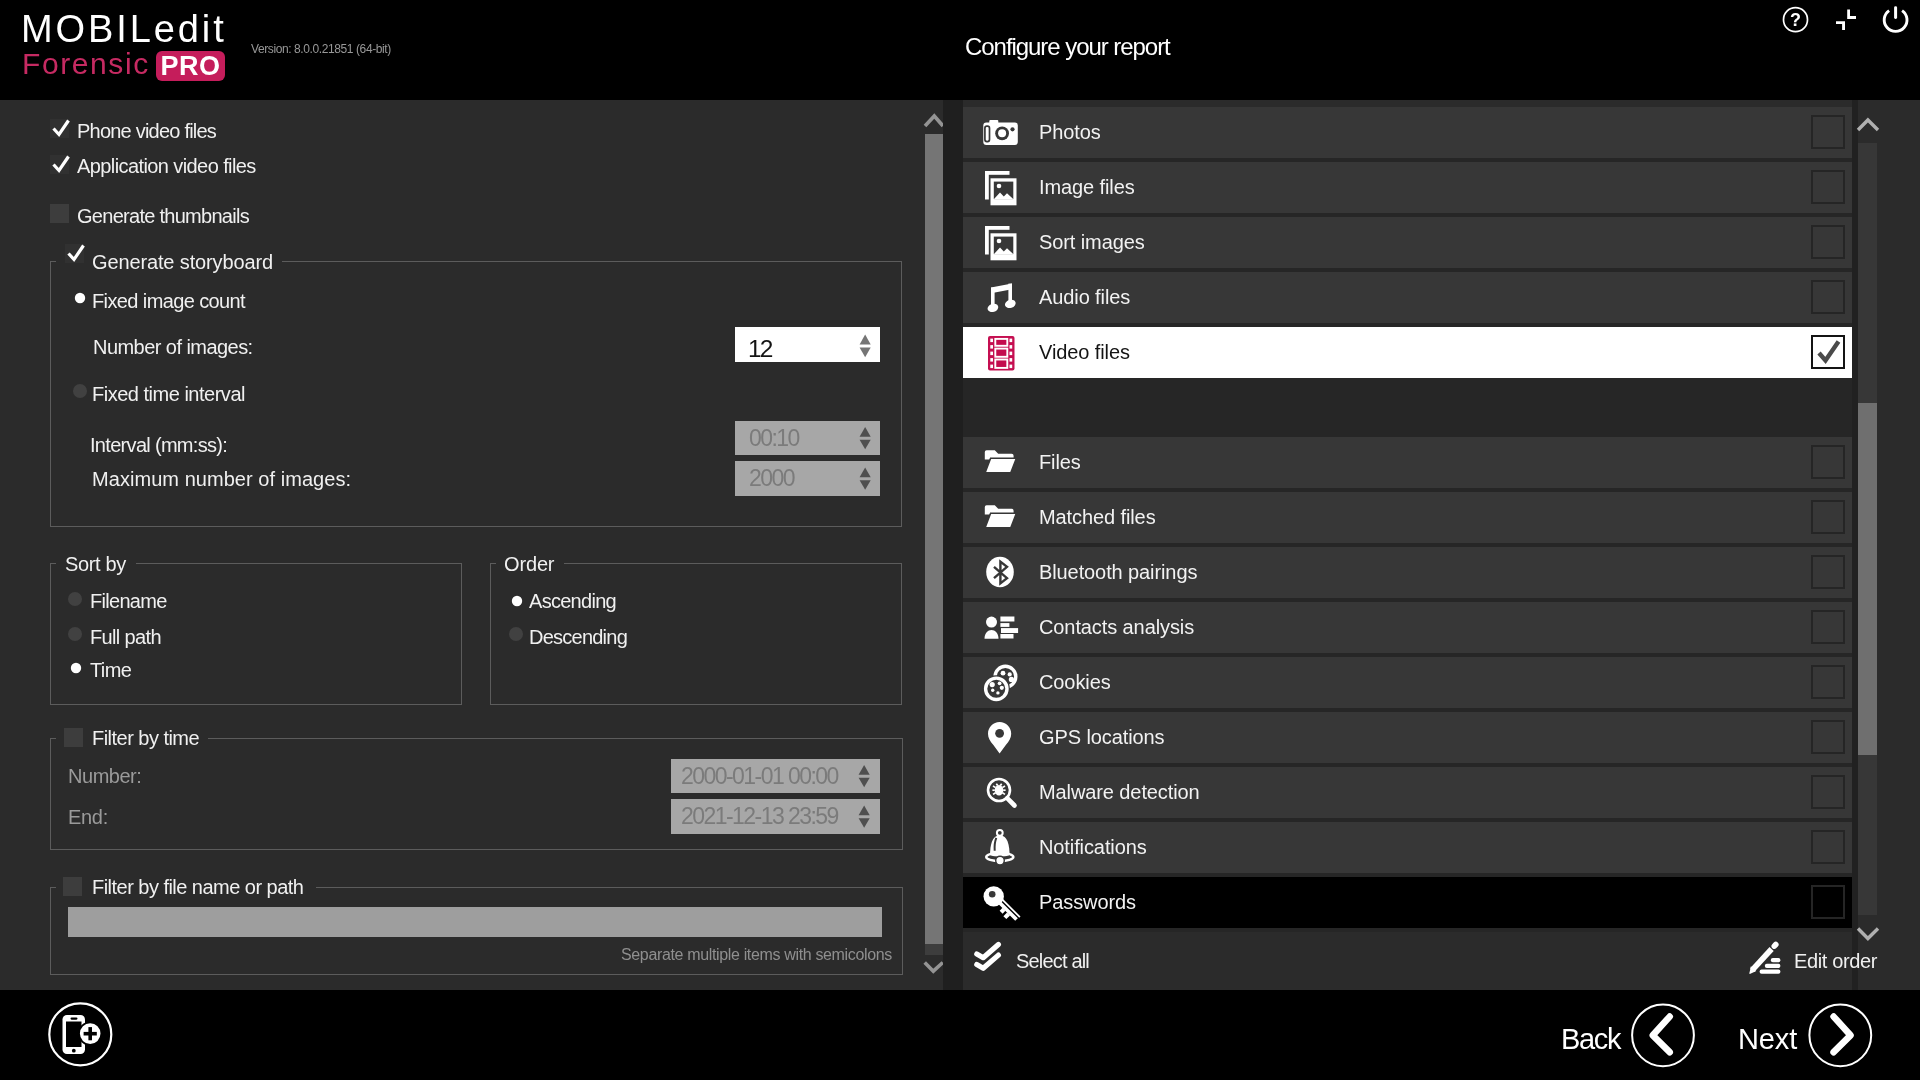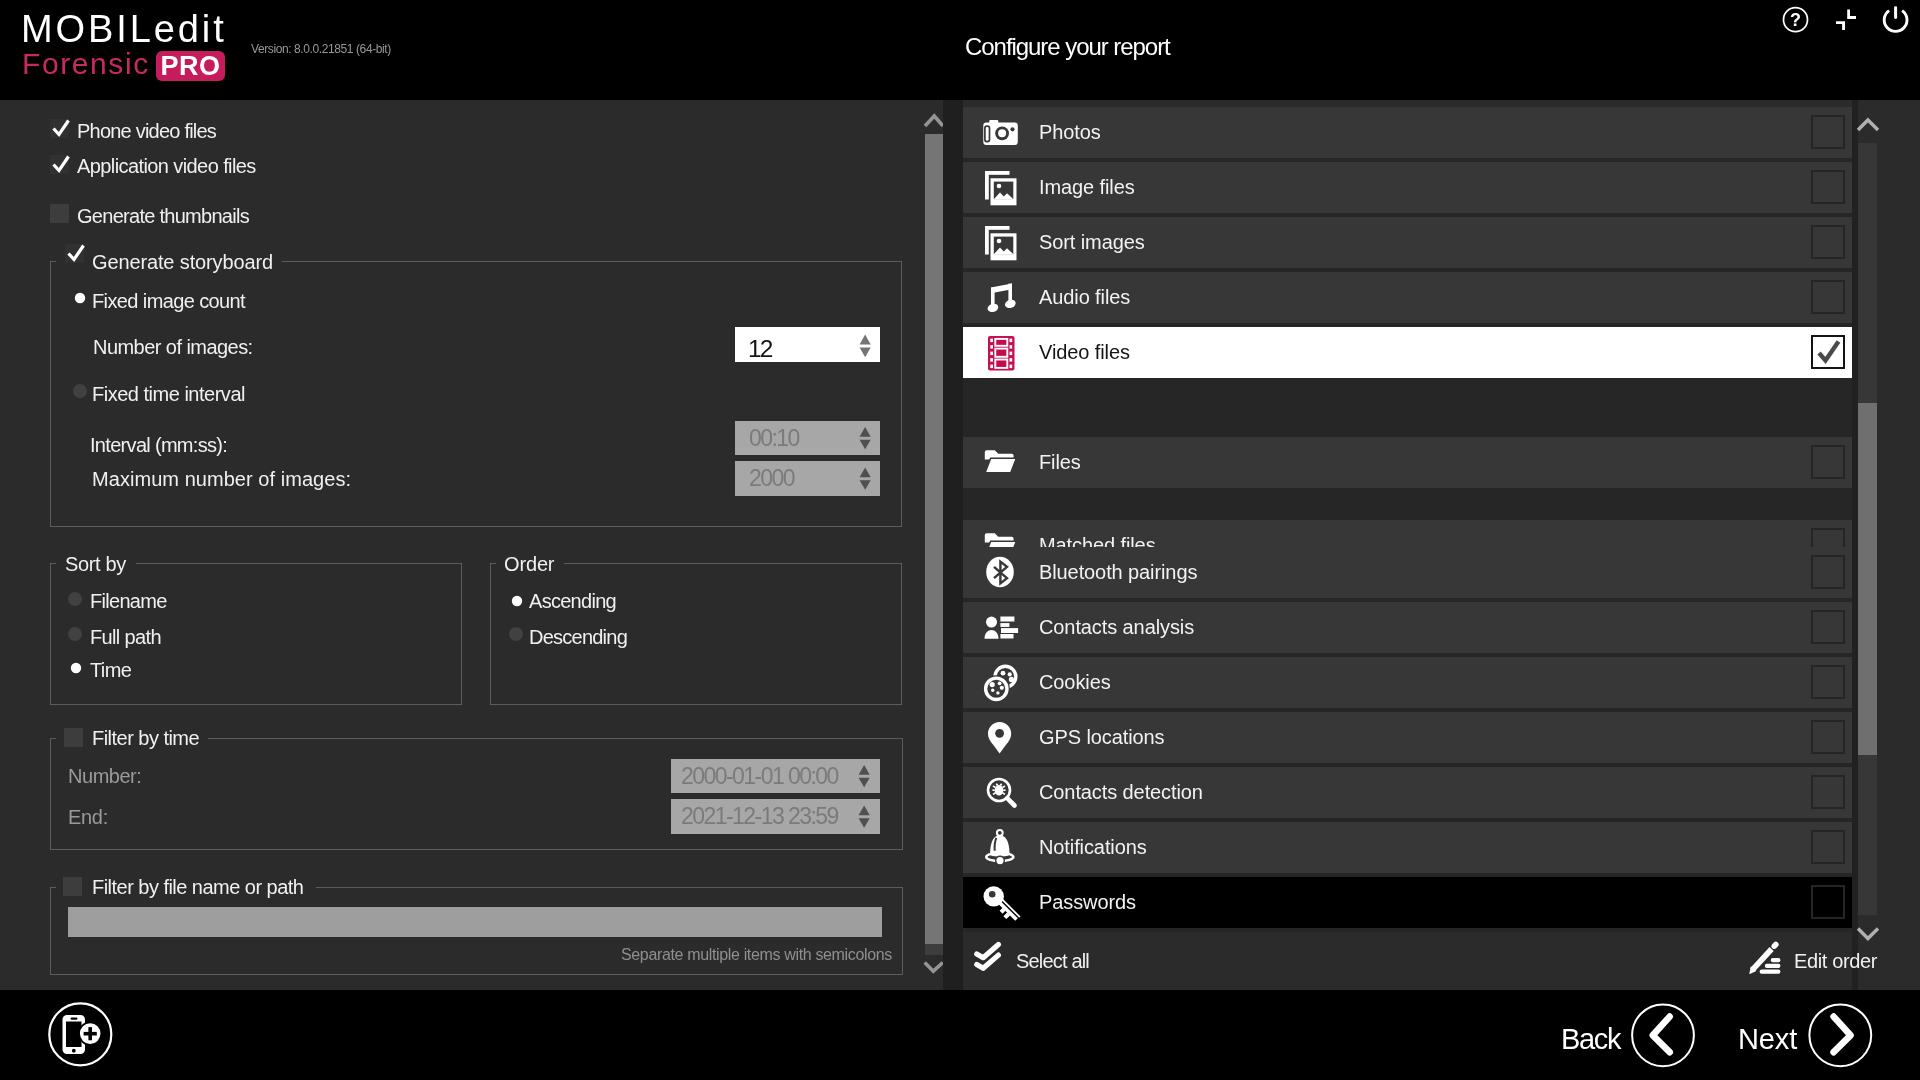--- a/index.html
+++ b/index.html
@@ -255,21 +255,21 @@
       </svg>
 </div>
 <div class="row" style="top:437px;background:#373737;">
 <svg style="left:21px;top:10px;" width="34" height="27">
 <path d="M0.8,24 L0.8,5 Q0.8,3.2 2.6,3.2 L10.8,3.2 L14.2,6.8 L27.6,6.8 Q29.6,6.8 29.6,8.8 L29.6,12.5 L0.8,12.5 Z" fill="#ffffff"></path>
 <polygon points="1,25.9 6.6,11.2 32.4,11.2 26.8,25.9" fill="#ffffff" stroke="#373737" stroke-width="1.6"></polygon>
 </svg>
 <div class="rowlbl" style="top:14px;color:#f2f2f2;">Files</div>
 <div class="rcb" style="border-color:#252525;"></div>
 </div>
-<div class="row" style="top:520px;background:#373737;">
+<div class="row" style="top:492px;background:#373737;">
 <svg style="left:21px;top:10px;" width="34" height="27">
 <path d="M0.8,24 L0.8,5 Q0.8,3.2 2.6,3.2 L10.8,3.2 L14.2,6.8 L27.6,6.8 Q29.6,6.8 29.6,8.8 L29.6,12.5 L0.8,12.5 Z" fill="#ffffff"></path>
 <polygon points="1,25.9 6.6,11.2 32.4,11.2 26.8,25.9" fill="#ffffff" stroke="#373737" stroke-width="1.6"></polygon>
 </svg>
 <div class="rowlbl" style="top:14px;color:#f2f2f2;">Matched files</div>
 <div class="rcb" style="border-color:#252525;"></div>
 </div>
 <div class="row" style="top:547px;background:#373737;">
 <svg style="left:22px;top:9px;" width="30" height="32">
 <ellipse cx="15" cy="16" rx="13.8" ry="15.2" fill="#ffffff"></ellipse>
@@ -322,21 +322,21 @@
 <ellipse cx="14" cy="15.2" rx="4.3" ry="5.2" fill="#ffffff"></ellipse>
 <line x1="8" y1="11" x2="10.6" y2="12.6" stroke="#ffffff" stroke-width="1.7"></line>
 <line x1="7.4" y1="15.2" x2="9.8" y2="15.2" stroke="#ffffff" stroke-width="1.7"></line>
 <line x1="8" y1="19.4" x2="10.6" y2="17.8" stroke="#ffffff" stroke-width="1.7"></line>
 <line x1="20" y1="11" x2="17.4" y2="12.6" stroke="#ffffff" stroke-width="1.7"></line>
 <line x1="20.6" y1="15.2" x2="18.2" y2="15.2" stroke="#ffffff" stroke-width="1.7"></line>
 <line x1="20" y1="19.4" x2="17.4" y2="17.8" stroke="#ffffff" stroke-width="1.7"></line>
 <line x1="11.3" y1="8.7" x2="12.8" y2="10.6" stroke="#ffffff" stroke-width="1.7"></line>
 <line x1="16.7" y1="8.7" x2="15.2" y2="10.6" stroke="#ffffff" stroke-width="1.7"></line>
 </svg>
-<div class="rowlbl" style="top:14px;color:#f2f2f2;">Contacts detection</div>
+<div class="rowlbl" style="top:14px;color:#f2f2f2;">Malware detection</div>
 <div class="rcb" style="border-color:#252525;"></div>
 </div>
 <div class="row" style="top:822px;background:#373737;">
 <svg style="left:22px;top:6px;" width="30" height="38">
 <ellipse cx="14.8" cy="29" rx="13.6" ry="4.1" fill="none" stroke="#ffffff" stroke-width="2.4"></ellipse>
 <circle cx="14.8" cy="4.8" r="2.9" fill="none" stroke="#ffffff" stroke-width="2"></circle>
 <path d="M5,28.4 C5,17 7,7.2 14.8,7.2 C22.6,7.2 24.6,17 24.6,28.4 Z" fill="#ffffff"></path>
 <path d="M4.6,28.1 Q14.8,31.8 25,28.1" fill="none" stroke="#373737" stroke-width="1.7"></path>
 <path d="M11.3,9.8 C9.9,13.2 9.4,18 9.7,22.8" fill="none" stroke="#373737" stroke-width="2"></path>
 <circle cx="15" cy="32.6" r="4.3" fill="#ffffff" stroke="#373737" stroke-width="1.4"></circle>

